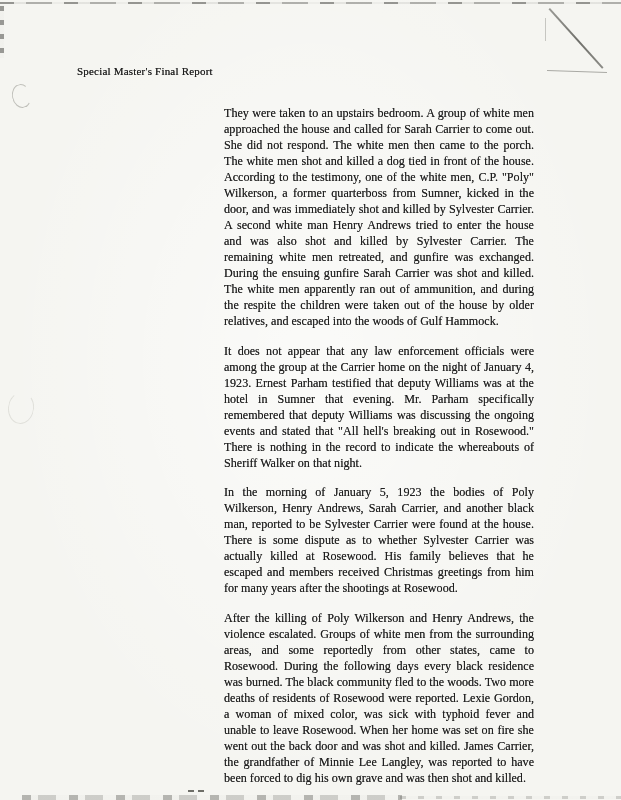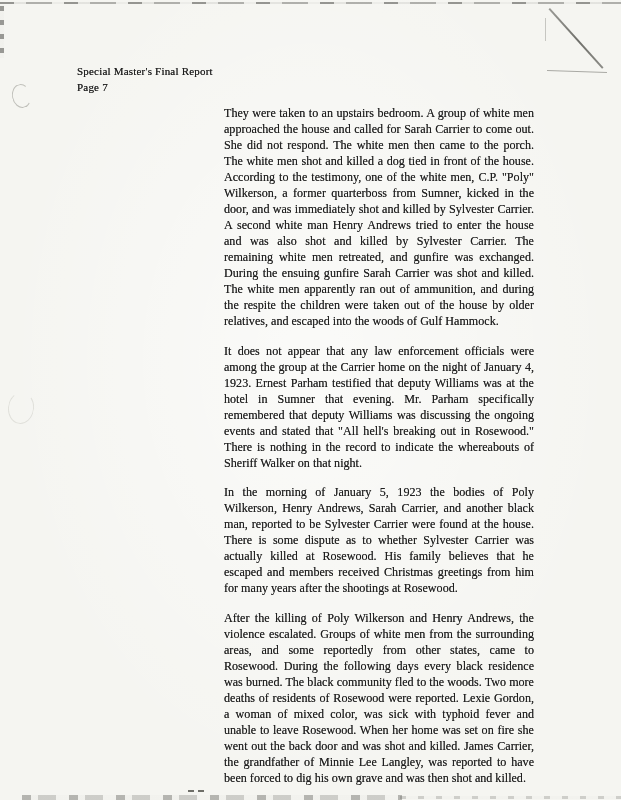--- a/index.html
+++ b/index.html
@@ -109,21 +109,20 @@
   <div class="corner-smudge-tl"></div>
   <div class="pen-circle-1"></div>
   <div class="pen-circle-2"></div>
   <div class="bottom-speckles"></div>
   <div class="bottom-speckles-faint"></div>
   <div class="bottom-dashes"></div>
   <div class="specks"></div>
 
   <header class="doc-header">
     <div>Special Master's Final Report</div>
-    <div>Page 7</div>
   </header>
 
   <main class="doc-body">
       <p>They were taken to an upstairs bedroom. A group of white men approached the house and called for Sarah Carrier to come out. She did not respond. The white men then came to the porch. The white men shot and killed a dog tied in front of the house. According to the testimony, one of the white men, C.P. "Poly" Wilkerson, a former quarterboss from Sumner, kicked in the door, and was immediately shot and killed by Sylvester Carrier. A second white man Henry Andrews tried to enter the house and was also shot and killed by Sylvester Carrier. The remaining white men retreated, and gunfire was exchanged. During the ensuing gunfire Sarah Carrier was shot and killed. The white men apparently ran out of ammunition, and during the respite the children were taken out of the house by older relatives, and escaped into the woods of Gulf Hammock.</p>
       <p>It does not appear that any law enforcement officials were among the group at the Carrier home on the night of January 4, 1923. Ernest Parham testified that deputy Williams was at the hotel in Sumner that evening. Mr. Parham specifically remembered that deputy Williams was discussing the ongoing events and stated that "All hell's breaking out in Rosewood." There is nothing in the record to indicate the whereabouts of Sheriff Walker on that night.</p>
       <p>In the morning of January 5, 1923 the bodies of Poly Wilkerson, Henry Andrews, Sarah Carrier, and another black man, reported to be Sylvester Carrier were found at the house. There is some dispute as to whether Sylvester Carrier was actually killed at Rosewood. His family believes that he escaped and members received Christmas greetings from him for many years after the shootings at Rosewood.</p>
       <p>After the killing of Poly Wilkerson and Henry Andrews, the violence escalated. Groups of white men from the surrounding areas, and some reportedly from other states, came to Rosewood. During the following days every black residence was burned. The black community fled to the woods. Two more deaths of residents of Rosewood were reported. Lexie Gordon, a woman of mixed color, was sick with typhoid fever and unable to leave Rosewood. When her home was set on fire she went out the back door and was shot and killed. James Carrier, the grandfather of Minnie Lee Langley, was reported to have been forced to dig his own grave and was then shot and killed.</p>
     </main>
 
 </div>

